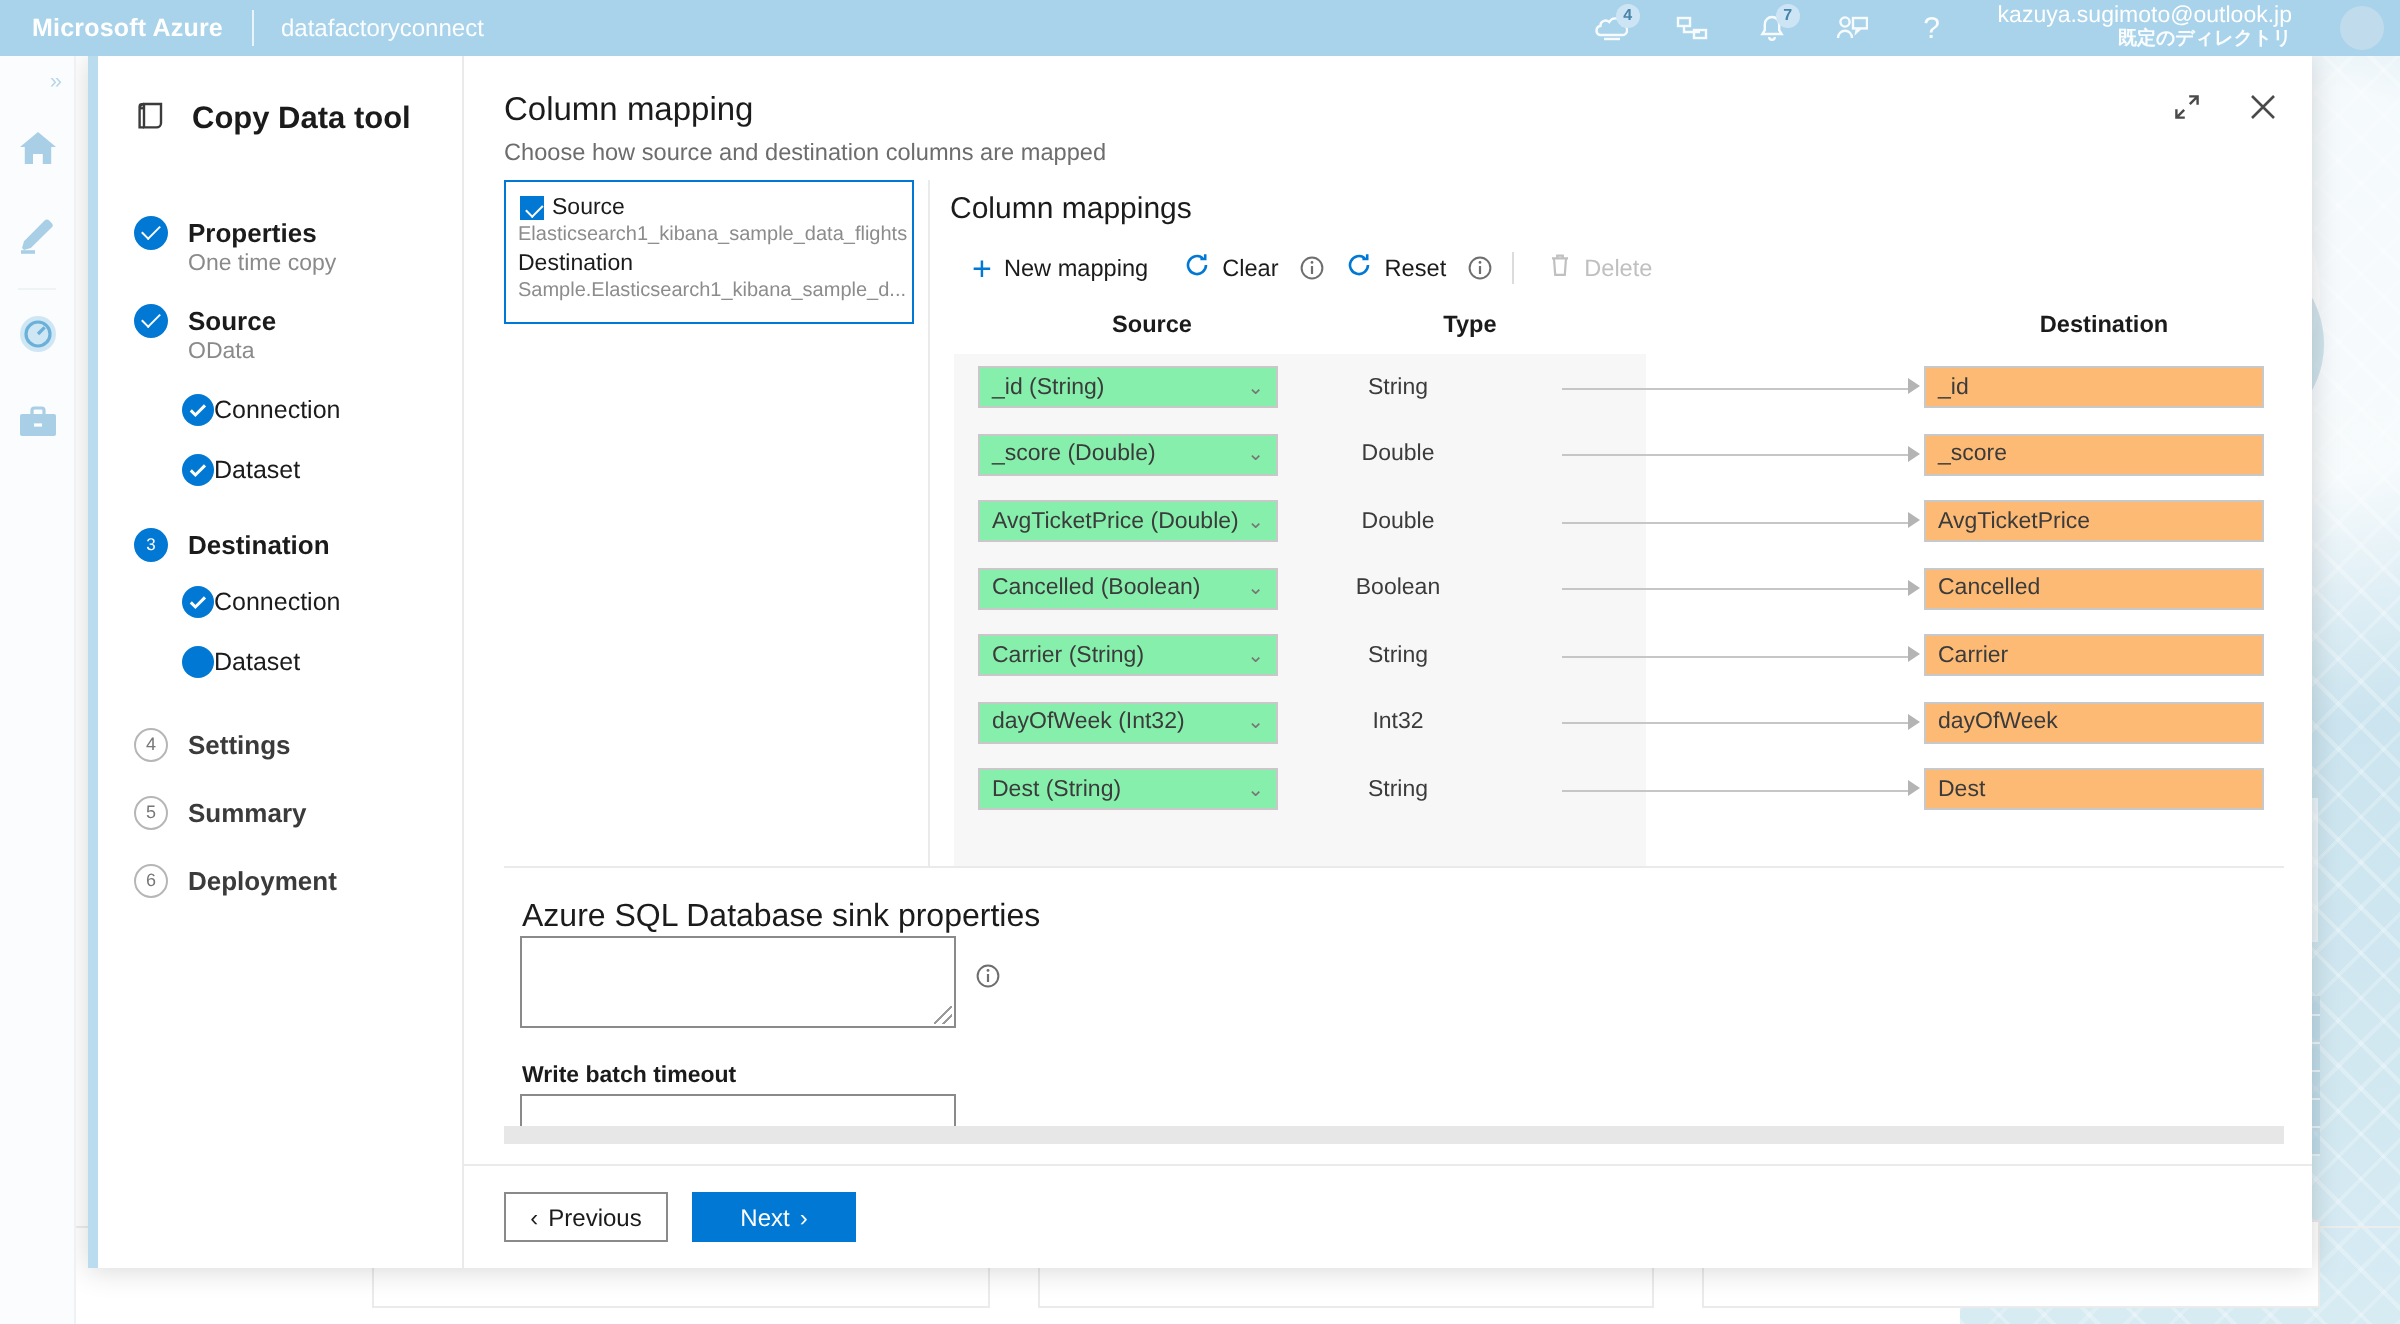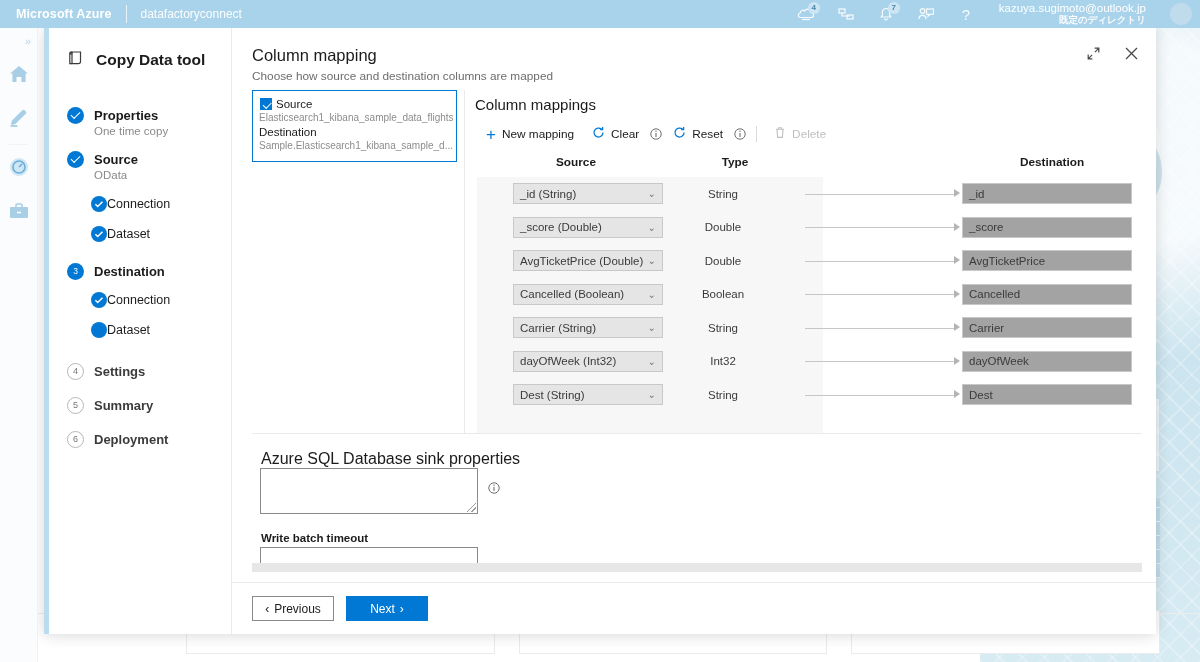--- a/index.html
+++ b/index.html
@@ -247,40 +247,40 @@
   }
   .grid-stripe2 {
     position: absolute; left: 202px; top: 0; width: 148px; bottom: 0;
     background: #f7f7f7;
   }
   .maprow {
     position: relative; display: flex; align-items: center;
     height: 33.5px; padding-left: 4px;
   }
   .sel {
-    width: 150px; height: 21px; border: 1px solid #c8c8c8; background: #e5e5e5;
+    width: 150px; height: 21px; border: 1px solid #c8c8c8; background: #86efac;
     display: flex; align-items: center; padding: 0 6px;
-    font-size: 11.5px; color: #3b3b3b; margin-left: 36px;
+    font-size: 11.5px; color: #3b3b3b; margin-left: 12px;
     justify-content: space-between;
   }
   .sel .chev { color: #767676; font-size: 10px; }
   .tcell { width: 120px; flex: 0 0 120px; text-align: center; font-size: 11.5px; color: #3b3b3b; }
   .linkcell { flex: 1; position: relative; height: 20px; }
   .linkcell .line {
     position: absolute; left: 22px; right: 8px; top: 10px; height: 1px; background: #c6c6c6;
   }
   .linkcell .arrow {
     position: absolute; right: 2px; top: 5.5px;
     width: 0; height: 0;
     border-top: 4px solid transparent; border-bottom: 4px solid transparent;
     border-left: 6px solid #b4b4b4;
   }
   .dcell { width: 180px; flex: 0 0 180px; }
   .dbox {
-    width: 170px; height: 21px; border: 1px solid #c8c8c8; background: #a3a3a3;
+    width: 170px; height: 21px; border: 1px solid #c8c8c8; background: #fdba74;
     display: flex; align-items: center; padding: 0 6px;
     font-size: 11.5px; color: #3b3b3b;
   }
 
   .hscroll-in {
     position: absolute; left: 4px; right: 0; bottom: 0; height: 12px;
     background: #eaeaea;
   }
   .hscroll-in .thumb {
     position: absolute; left: 450px; top: 4px; width: 22px; height: 4px; background: #4d4d4d;

